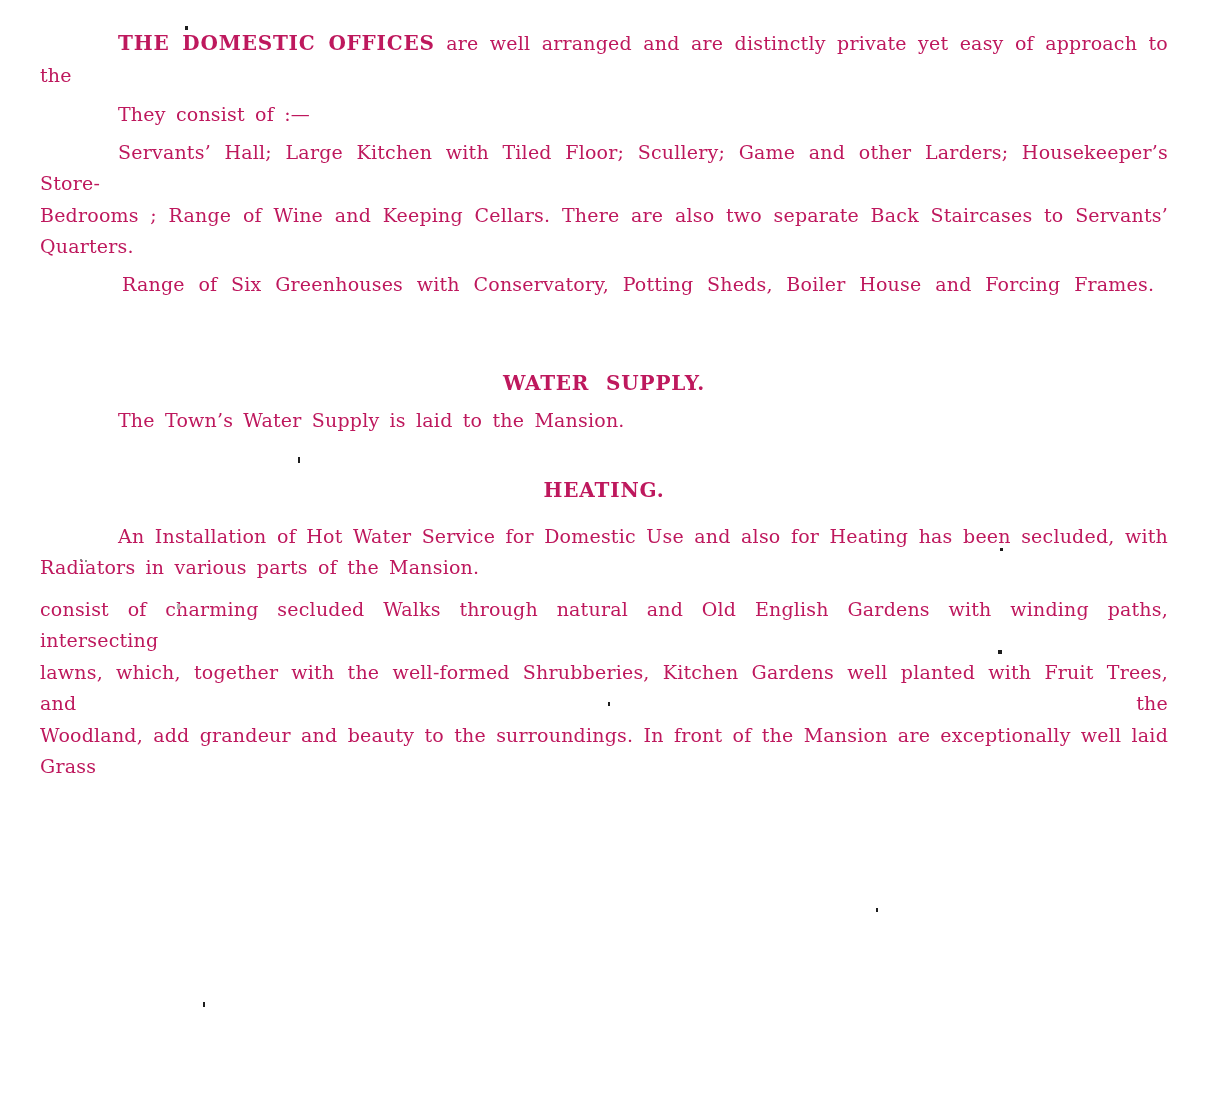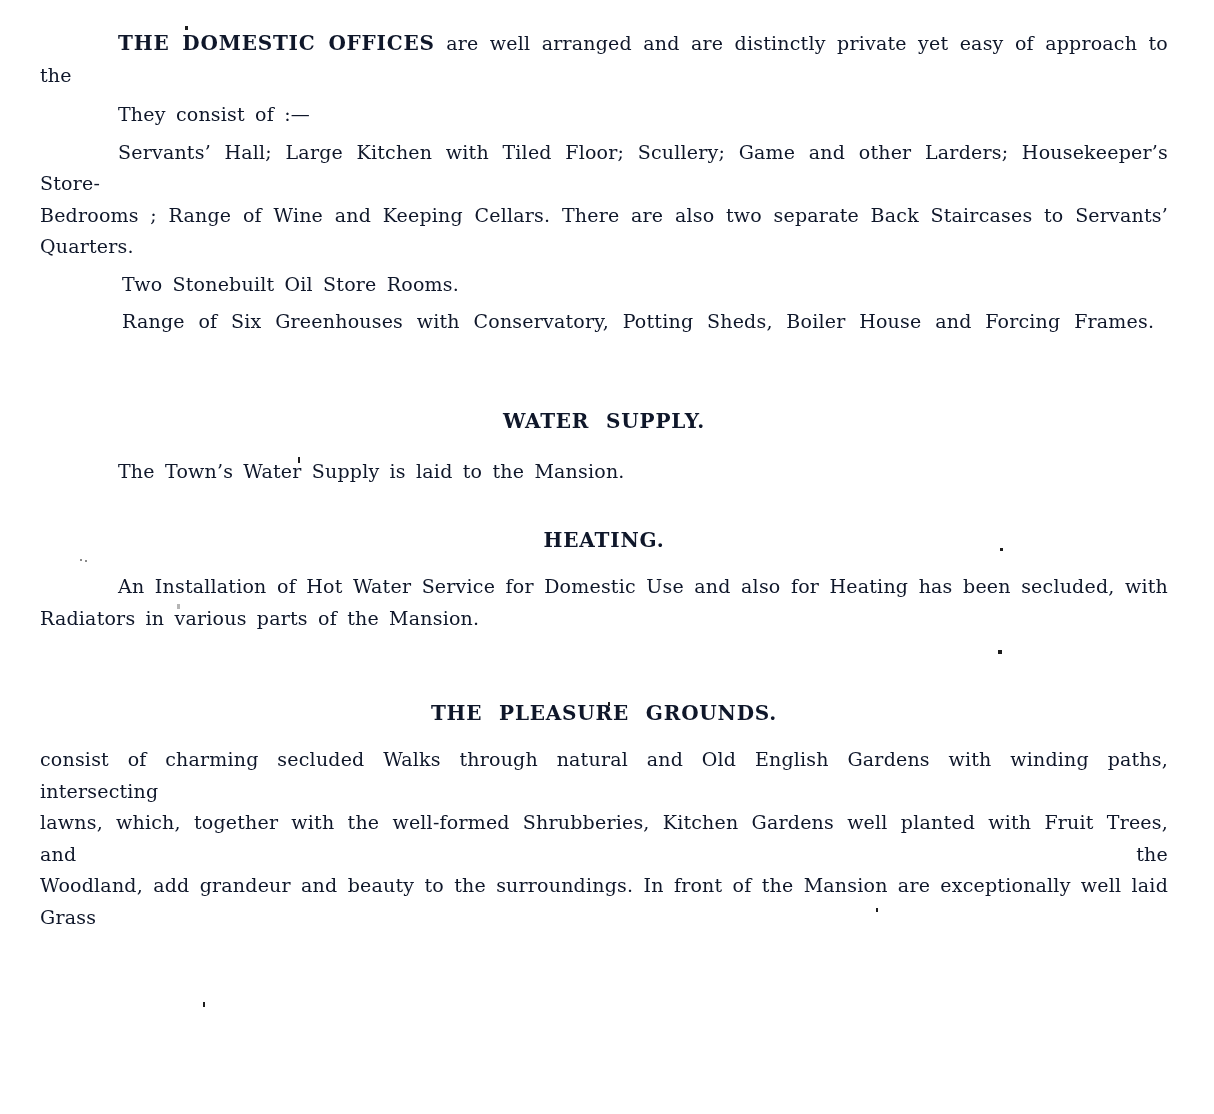--- a/index.html
+++ b/index.html
@@ -2,21 +2,21 @@
 <html><head>
 <meta charset="utf-8">
 <title>Scanned Sale Particulars Page</title>
 <style>
   html, body { margin: 0; padding: 0; background: #e8e8e8; }
   .page {
     position: relative;
     width: 1214px;
     height: 1114px;
     background: #ffffff;
-    color: #0f172a;
+    color: #be185d;
     font-family: "DejaVu Serif", "Liberation Serif", serif;
     overflow: hidden;
   }
   .content {
     position: absolute;
     left: 40px;
     top: 0;
     width: 1128px;
   }
   .para { margin: 0; }
@@ -68,40 +68,36 @@
       <div class="line ind">They consist of :—</div>
     </div>
 
     <div class="para" style="margin-top:6px">
       <div class="line j ind">Servants’ Hall; Large Kitchen with Tiled Floor; Scullery; Game and other Larders; Housekeeper’s Store-</div>
       <div class="line j">Bedrooms ; Range of Wine and Keeping Cellars. There are also two separate Back Staircases to Servants’</div>
       <div class="line">Quarters.</div>
     </div>
 
 
-    <div class="para blk-ind" style="margin-top:6px">
-      <div class="line">Two Stonebuilt Oil Store Rooms.</div>
-    </div>
 
     <div class="para blk-ind" style="margin-top:6px">
       <div class="line wide">Range of Six Greenhouses with Conservatory, Potting Sheds, Boiler House and Forcing Frames.</div>
     </div>
 
     <h2 class="heading" style="margin-top:62px">WATER SUPPLY.</h2>
-    <div class="para" style="margin-top:14px">
+    <div class="para" style="margin-top:1px">
       <div class="line ind">The Town’s Water Supply is laid to the Mansion.</div>
     </div>
 
     <h2 class="heading" style="margin-top:32px">HEATING.</h2>
     <div class="para" style="margin-top:10px">
       <div class="line j ind">An Installation of Hot Water Service for Domestic Use and also for Heating has been secluded, with</div>
       <div class="line">Radiators in various parts of the Mansion.</div>
     </div>
 
-    <h2 class="heading" style="margin-top:58px">THE PLEASURE GROUNDS.</h2>
     <div class="para" style="margin-top:10px">
       <div class="line j">consist of charming secluded Walks through natural and Old English Gardens with winding paths, intersecting</div>
       <div class="line j">lawns, which, together with the well-formed Shrubberies, Kitchen Gardens well planted with Fruit Trees, and the</div>
       <div class="line j">Woodland, add grandeur and beauty to the surroundings. In front of the Mansion are exceptionally well laid Grass</div>
 
     </div>
 
   </main>
 
   <div class="spk" style="left:185px;top:26px;width:3px;height:4px"></div>

